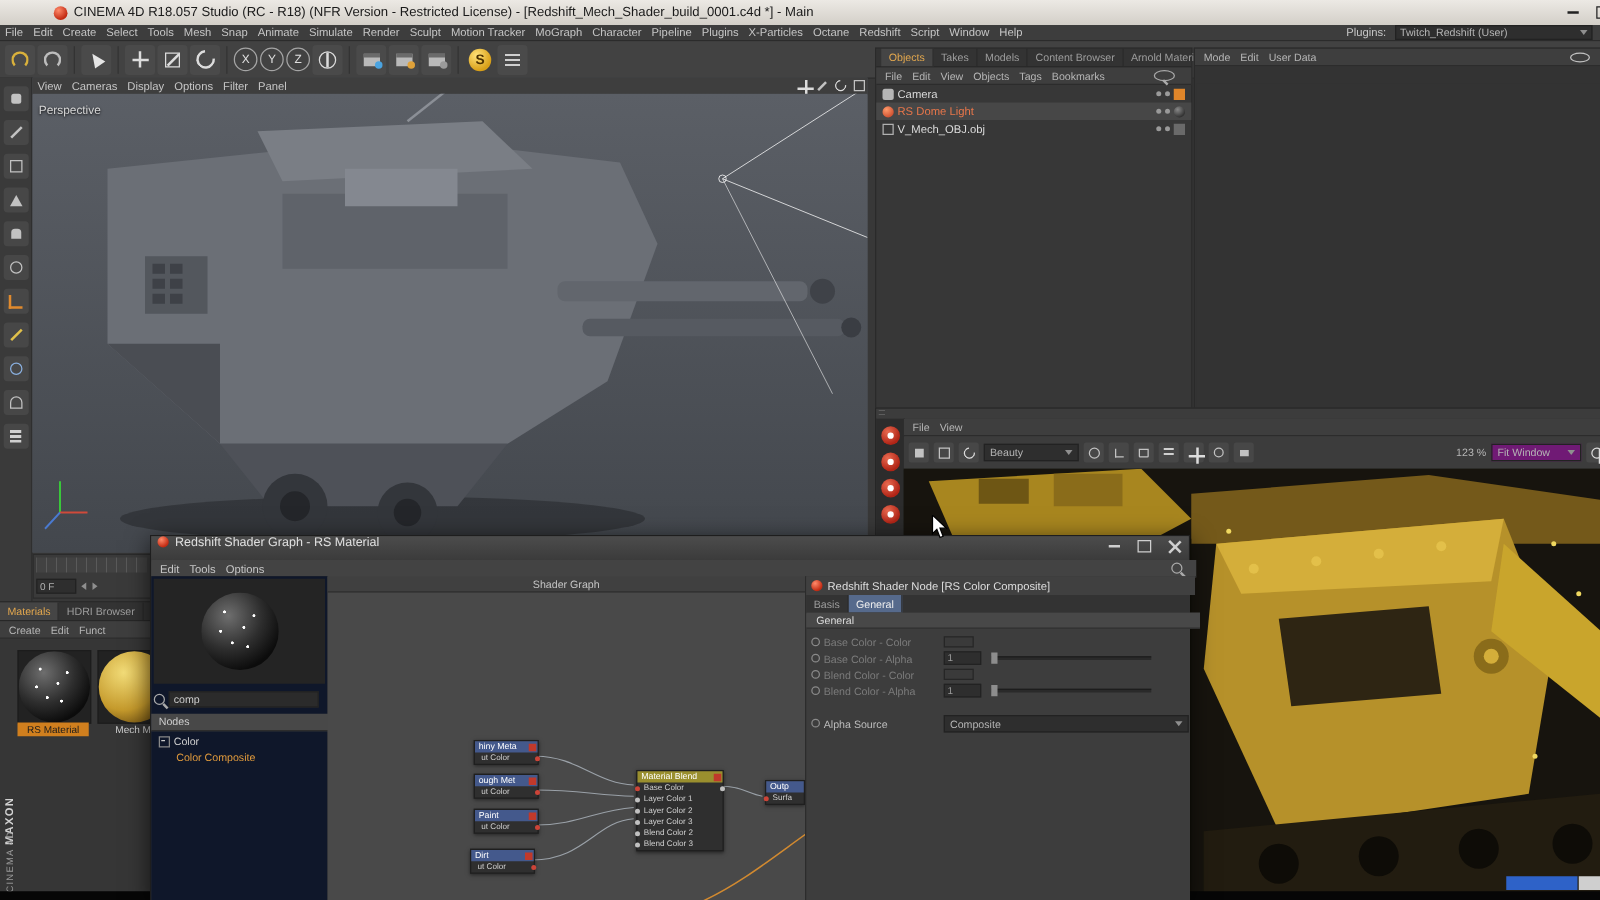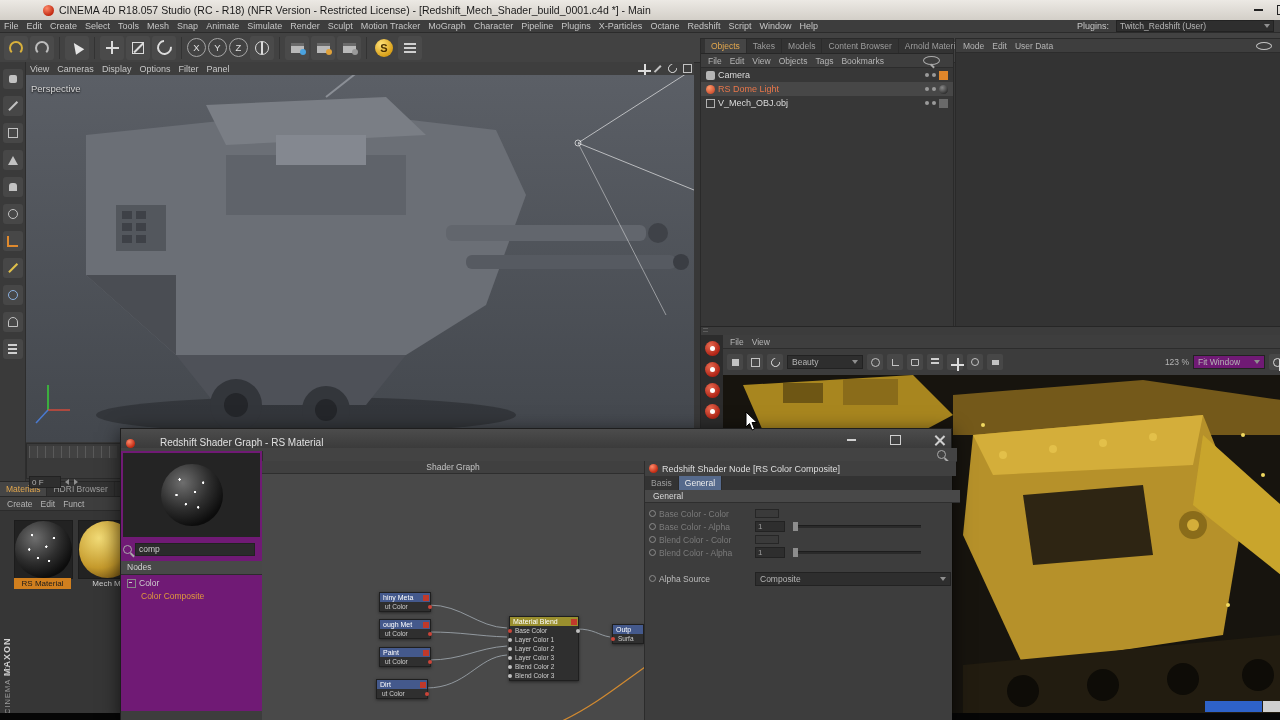--- a/index.html
+++ b/index.html
@@ -101,24 +101,24 @@
      border-radius:50%;}
   .sphere-yellow{width:100%;height:100%;border-radius:50%;background:radial-gradient(circle at 35% 30%,#f2dc78,#c59a2c 55%,#6e4f12 85%);}
   
   #tmini{left:26px;top:443px;width:94px;height:34px;background:#3a3a3a;border:1px solid #2b2b2b;}
   #truler{position:absolute;left:2px;top:2px;width:88px;height:12px;background:repeating-linear-gradient(90deg,#5a5a5a 0 1px,#424242 1px 8px);}
   .tinput{width:26px;height:10px;background:#2e2e2e;border:1px solid #222;color:#b0b0b0;font-size:8px;padding:0 2px;}
   
   .vtext{position:absolute;white-space:nowrap;transform:rotate(-90deg);transform-origin:0 0;letter-spacing:1px;}
   
   #swin{left:120px;top:428px;width:830px;height:292px;background:#3d3d3d;border:1px solid #1e1e1e;box-shadow:0 4px 18px rgba(0,0,0,.65);z-index:10;}
-  #swin-title{position:absolute;left:0;top:0;width:830px;height:19px;background:linear-gradient(#4c4c4c,#3b3b3b);border-bottom:1px solid #2a2a2a;display:flex;align-items:flex-end;gap:20px;}
+  #swin-title{position:absolute;left:0;top:0;width:830px;height:19px;background:linear-gradient(#4c4c4c,#3b3b3b);border-bottom:1px solid #2a2a2a;display:flex;align-items:flex-start;}
   #swin-title .t{font-size:10px;color:#e0e0e0;margin-left:5px;}
   #swin-menu{position:absolute;left:0;top:19px;width:830px;height:13px;background:#434343;border-bottom:1px solid #2d2d2d;display:flex;align-items:center;padding:0 3px;}
-  #swin-left{position:absolute;left:0;top:22px;width:141px;height:260px;background:#701a75;border-right:1px solid #2c2c2c;}
+  #swin-left{position:absolute;left:0;top:32px;width:141px;height:260px;background:#0f172a;border-right:1px solid #2c2c2c;}
   #preview{position:absolute;left:2px;top:2px;width:137px;height:84px;background:#242424;display:flex;align-items:center;justify-content:center;}
   #searchrow{position:absolute;left:2px;top:90px;width:137px;height:16px;display:flex;align-items:center;gap:3px;}
   .lens{width:7px;height:7px;border:1.5px solid #aaa;border-radius:50%;position:relative;flex:none;}
   .lens::after{content:"";position:absolute;width:5px;height:1.5px;background:#aaa;transform:rotate(45deg);left:6px;top:8px;}
   #searchin{width:112px;height:11px;background:#2b2b2b;border:1px solid #222;color:#ccc;font-size:8.5px;padding:0 3px;font-family:"Liberation Sans",sans-serif;}
   #nodeshdr{position:absolute;left:0;top:110px;width:141px;height:13px;background:#484848;border-bottom:1px solid #2c2c2c;font-size:8.5px;color:#cfcfcf;line-height:13px;padding-left:6px;}
   .trow{position:absolute;height:12px;font-size:8.5px;line-height:12px;display:flex;align-items:center;gap:3px;}
   .expbox{width:7px;height:7px;border:1px solid #888;position:relative;flex:none;}
   .expbox::after{content:"";position:absolute;left:1px;top:2.5px;width:3px;height:1px;background:#ccc;}
   #graph{position:absolute;left:141px;top:32px;width:382px;height:260px;background:#494949;overflow:hidden;}
@@ -525,21 +525,21 @@
       </div>
     <div class="mlabel sel" style="left:14px;top:96px">RS Material</div>
     <div class="mthumb" style="left:78px;top:38px">
         <div class="sphere-yellow"></div>
       </div>
     <div class="mlabel" style="left:78px;top:96px">Mech M</div>
   </div>
 
   <div class="abs" id="tmini">
     <div id="truler"></div>
-    <div style="position:absolute;left:2px;top:32px;display:flex;align-items:center;gap:3px">
+    <div style="position:absolute;left:2px;top:19px;display:flex;align-items:center;gap:3px">
       <input class="tinput" value="0 F" style="">
       <span class="arr" style="transform:rotate(90deg)"></span>
       <span class="arr" style="transform:rotate(-90deg)"></span>
     </div>
   </div>
 
   <span class="vtext" style="left:2px;top:676px;font-size:9px;font-weight:bold;color:#d2d2d2">MAXON</span>
   <span class="vtext" style="left:3px;top:714px;font-size:7.5px;color:#9a9a9a">CINEMA 4D</span>
 
   <div class="abs" style="left:0;top:713px;width:1280px;height:7px;background:#060606"></div>

